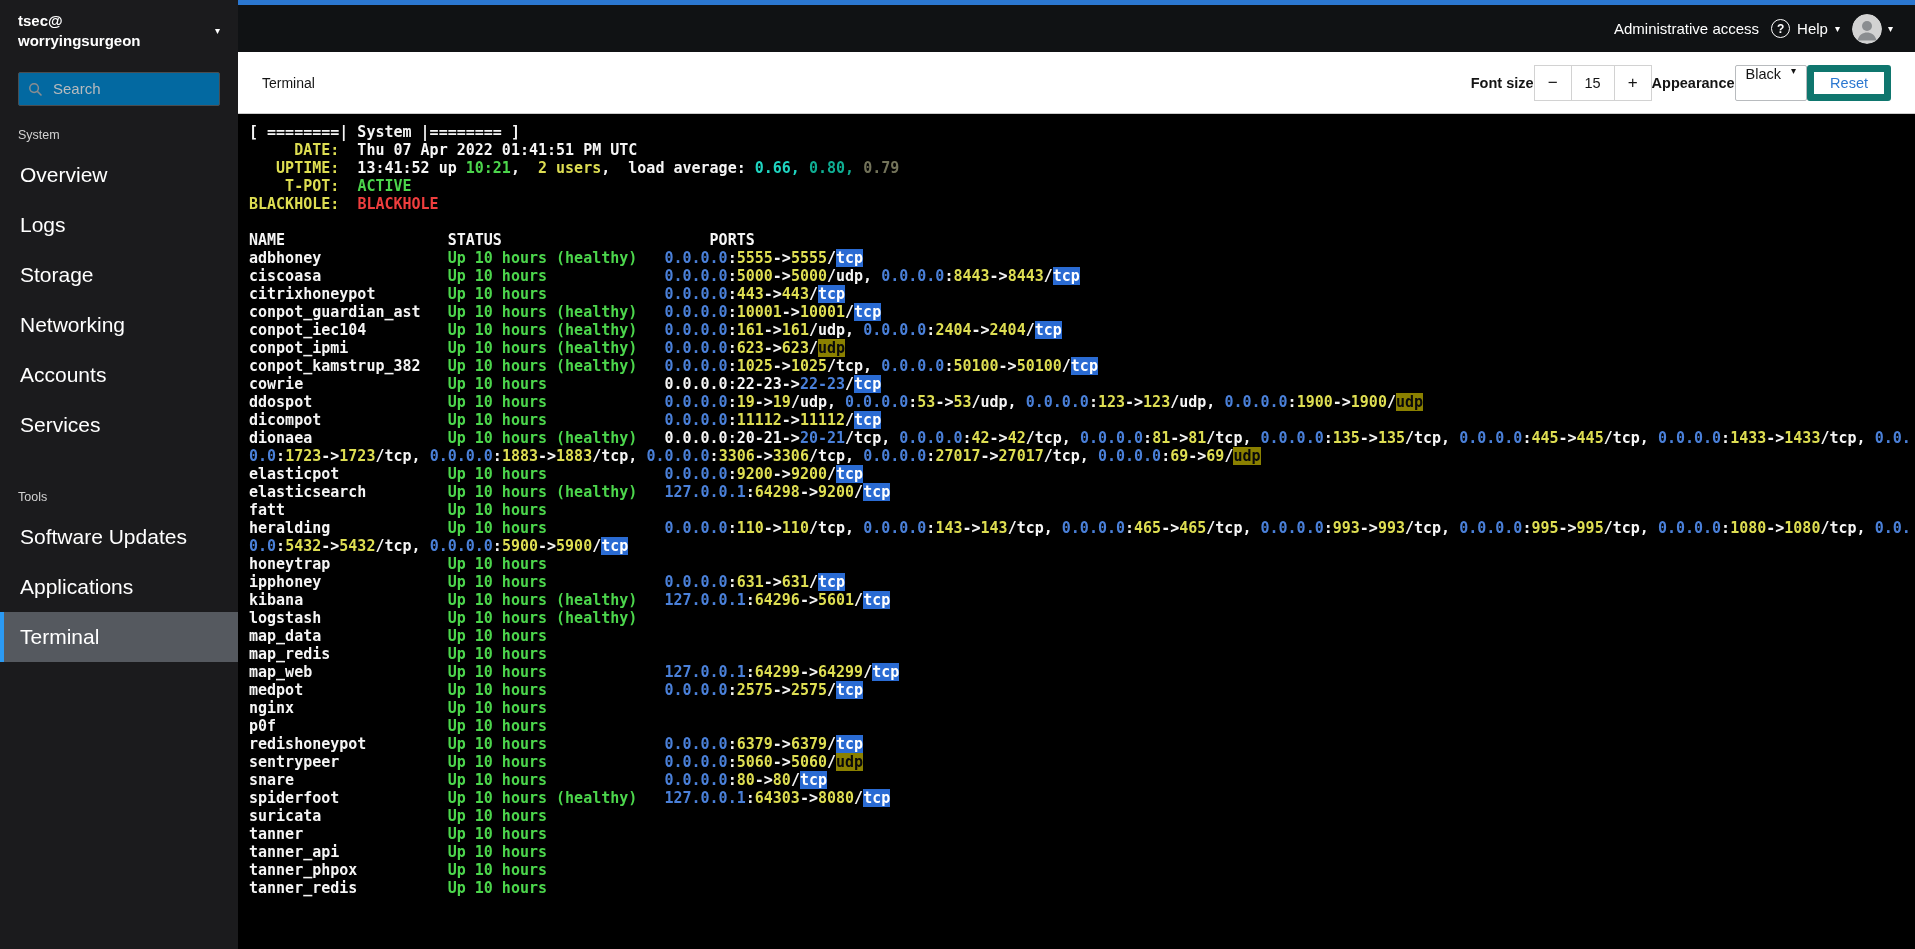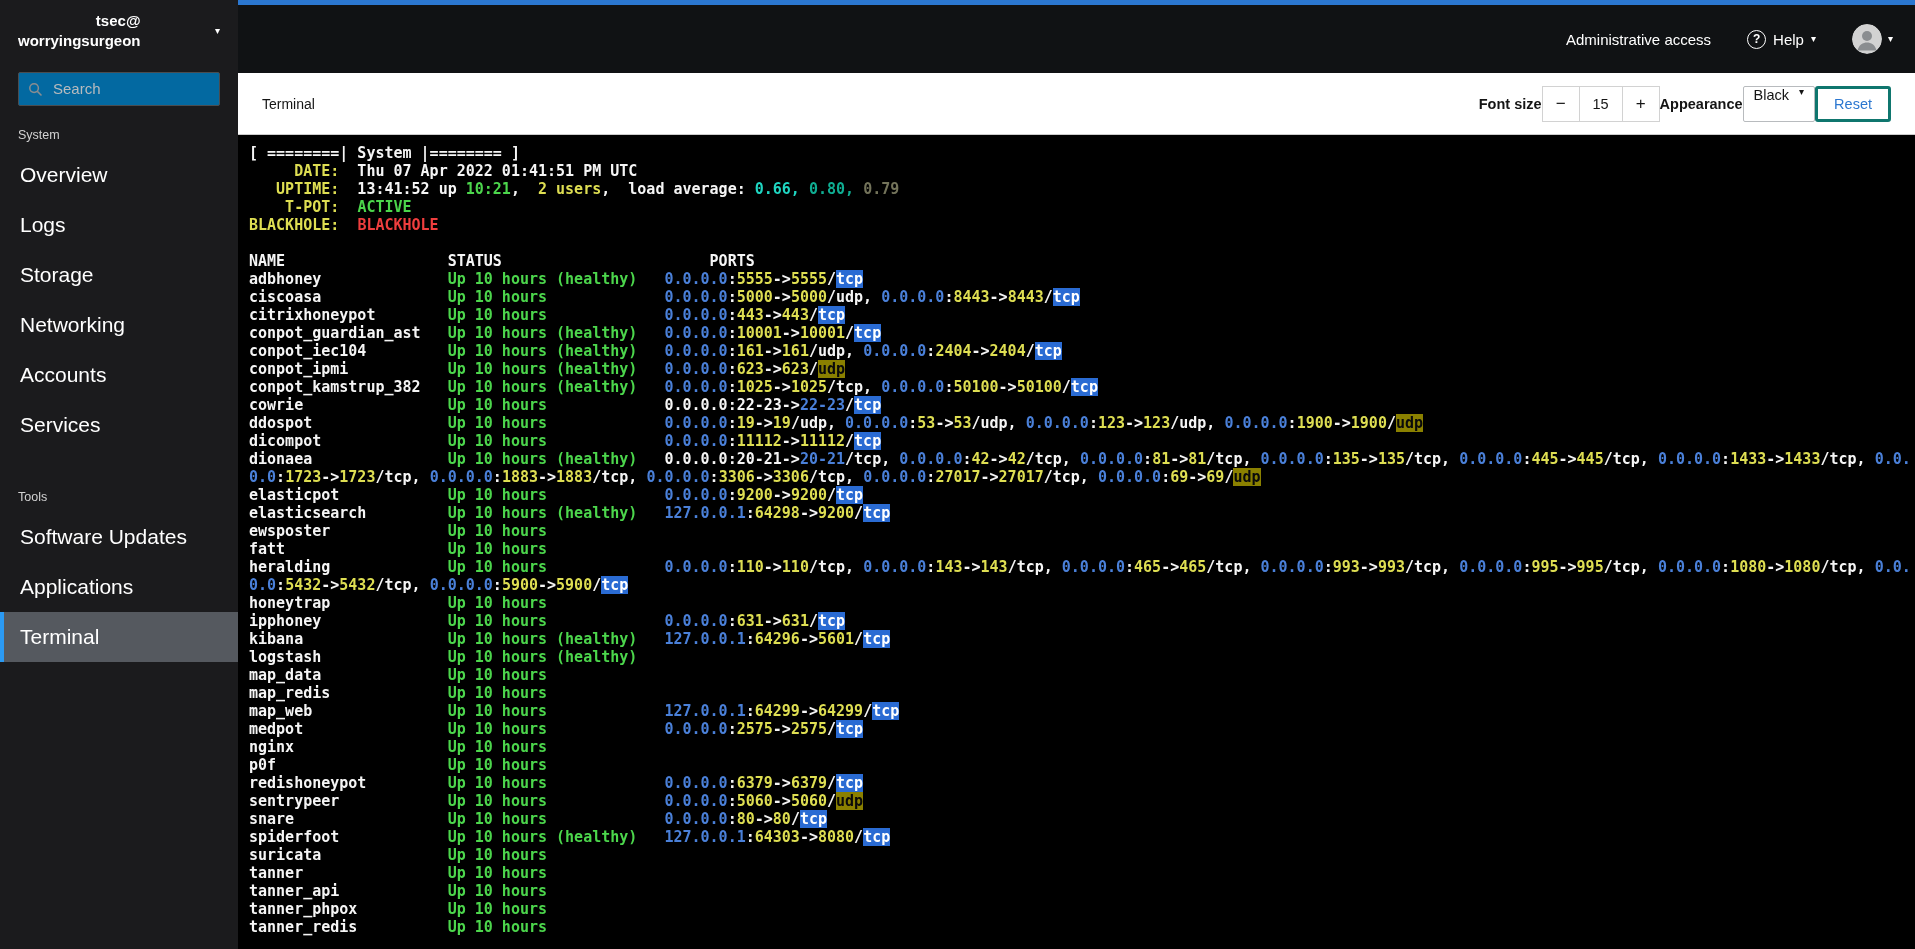--- a/index.html
+++ b/index.html
@@ -2,60 +2,60 @@
 <html><head>
 <meta charset="utf-8">
 <style>
   * { margin:0; padding:0; box-sizing:border-box; }
   html,body { width:1915px; height:949px; overflow:hidden; background:#000;
               font-family:"Liberation Sans", sans-serif; }
   .app { display:flex; width:1915px; height:949px; }
 
   
   .sidebar { width:238px; flex:none; background:#1b1b1d; color:#fff; display:flex; flex-direction:column; }
-  .host-switcher { display:flex; justify-content:space-between; align-items:center; padding:11px 18px 8px; cursor:pointer;text-align:right; }
+  .host-switcher { display:flex; justify-content:space-between; align-items:center; padding:11px 18px 8px; cursor:pointer; }
   .host-lines { font-weight:bold; font-size:15px; line-height:1.35; }
   .caret { font-size:10px; line-height:1; }
   .search-wrap { margin:12px 18px 4px; position:relative; }
   .search-input { width:100%; height:34px; background:#0369a1; border:1px solid #4a4d50; border-radius:2px;
                   color:#ccc; font-size:15px; padding:0 10px 0 34px; outline:none; font-family:inherit; }
   .search-input::placeholder { color:#b8bbbe; }
   .search-icon { position:absolute; left:10px; top:10px; }
   .nav { flex:1; overflow:hidden; }
   .nav-section-label { color:#d2d2d2; font-size:12.5px; padding:18px 18px 8px; }
   .nav-section-label:not(:first-child) { margin-top:22px; }
   .nav-item { padding:13px 18px 13px 16px; font-size:21px; color:#fff; cursor:pointer; border-left:4px solid transparent; }
   .nav-item.active { background:#55595f; border-left-color:#2b9af3; }
 
   
   .main { flex:1; min-width:0; display:flex; flex-direction:column; }
   .accent-strip { height:5px; background:#2b77d0; flex:none; }
-  .topbar { height:68px; flex:none; background:#101214; display:flex; align-items:center; justify-content:flex-end;
-            gap:36px; padding:0 22px; color:#fff; font-size:15px; }
+  .topbar { height:47px; flex:none; background:#101214; display:flex; align-items:center; justify-content:flex-end;
+            gap:12px; padding:0 22px; color:#fff; font-size:15px; }
   .admin-access { cursor:pointer; }
   .help { display:flex; align-items:center; gap:7px; cursor:pointer; }
   .qmark { width:19px; height:19px; border:1.5px solid #fff; border-radius:50%; display:flex;
            align-items:center; justify-content:center; font-size:12px; font-weight:bold; }
   .session { display:flex; align-items:center; gap:6px; cursor:pointer; }
   .avatar { width:30px; height:30px; border-radius:50%; overflow:hidden; display:block; }
 
   
   .toolbar { height:62px; flex:none; background:#fff; display:flex; align-items:center;
              padding:0 24px; border-bottom:1px solid #ccc; }
   .toolbar-title { font-size:14px; color:#151515; }
   .toolbar-right { margin-left:auto; display:flex; align-items:center; gap:0; }
   .ctl-label { font-size:14.5px; font-weight:bold; color:#151515; }
   .stepper { display:flex; }
   .step-btn { width:38px; height:36px; background:#fff; border:1px solid #d2d2d2; font-size:17px; color:#151515;
               display:flex; align-items:center; justify-content:center; cursor:pointer; font-family:inherit; }
   .step-val { width:42px; height:36px; border-top:1px solid #d2d2d2; border-bottom:1px solid #d2d2d2;
               display:flex; align-items:center; justify-content:center; font-size:14.5px; color:#151515; }
   .select { height:36px; border:1px solid #b8bbbe; border-radius:2px; padding:0 10px; display:flex;
             gap:10px; font-size:14.5px; color:#151515; cursor:pointer; background:#fff; }
-  .reset-btn { height:36px; padding:0 16px; background:#fff; border:3px solid #0f766e; border-radius:3px;
+  .reset-btn { height:36px; padding:0 16px; background:#fff; border:7px solid #0f766e; border-radius:3px;
                color:#2b77d0; font-size:14.5px; cursor:pointer; font-family:inherit; }
 
   
   .terminal { flex:1; background:#000; padding:9px 0 9px 11px; overflow:hidden; cursor:text; }
   .tline { font-family:"DejaVu Sans Mono", monospace; font-size:15px; line-height:18px;
            font-weight:bold; white-space:pre; }
   .c-w  { color:#f5f5f5; }
   .c-y  { color:#dede52; }
   .c-g  { color:#4cd64c; }
   .c-r  { color:#ef3e3e; }
@@ -159,21 +159,20 @@
           <div class="tline"><span class="c-w">conpot_iec104         </span><span class="c-g">Up 10 hours (healthy)</span><span class="c-w">   </span><span class="c-b">0.0.0.0</span><span class="c-w">:</span><span class="c-y">161</span><span class="c-w">-&gt;</span><span class="c-y">161</span><span class="c-w">/udp, </span><span class="c-b">0.0.0.0</span><span class="c-w">:</span><span class="c-y">2404</span><span class="c-w">-&gt;</span><span class="c-y">2404</span><span class="c-w">/</span><span class="c-tcp">tcp</span></div>
           <div class="tline"><span class="c-w">conpot_ipmi           </span><span class="c-g">Up 10 hours (healthy)</span><span class="c-w">   </span><span class="c-b">0.0.0.0</span><span class="c-w">:</span><span class="c-y">623</span><span class="c-w">-&gt;</span><span class="c-y">623</span><span class="c-w">/</span><span class="c-udp">udp</span></div>
           <div class="tline"><span class="c-w">conpot_kamstrup_382   </span><span class="c-g">Up 10 hours (healthy)</span><span class="c-w">   </span><span class="c-b">0.0.0.0</span><span class="c-w">:</span><span class="c-y">1025</span><span class="c-w">-&gt;</span><span class="c-y">1025</span><span class="c-w">/tcp, </span><span class="c-b">0.0.0.0</span><span class="c-w">:</span><span class="c-y">50100</span><span class="c-w">-&gt;</span><span class="c-y">50100</span><span class="c-w">/</span><span class="c-tcp">tcp</span></div>
           <div class="tline"><span class="c-w">cowrie                </span><span class="c-g">Up 10 hours</span><span class="c-w">             </span><span class="c-w">0.0.0.0:22-23-&gt;</span><span class="c-b">22-23</span><span class="c-w">/</span><span class="c-tcp">tcp</span></div>
           <div class="tline"><span class="c-w">ddospot               </span><span class="c-g">Up 10 hours</span><span class="c-w">             </span><span class="c-b">0.0.0.0</span><span class="c-w">:</span><span class="c-y">19</span><span class="c-w">-&gt;</span><span class="c-y">19</span><span class="c-w">/udp, </span><span class="c-b">0.0.0.0</span><span class="c-w">:</span><span class="c-y">53</span><span class="c-w">-&gt;</span><span class="c-y">53</span><span class="c-w">/udp, </span><span class="c-b">0.0.0.0</span><span class="c-w">:</span><span class="c-y">123</span><span class="c-w">-&gt;</span><span class="c-y">123</span><span class="c-w">/udp, </span><span class="c-b">0.0.0.0</span><span class="c-w">:</span><span class="c-y">1900</span><span class="c-w">-&gt;</span><span class="c-y">1900</span><span class="c-w">/</span><span class="c-udp">udp</span></div>
           <div class="tline"><span class="c-w">dicompot              </span><span class="c-g">Up 10 hours</span><span class="c-w">             </span><span class="c-b">0.0.0.0</span><span class="c-w">:</span><span class="c-y">11112</span><span class="c-w">-&gt;</span><span class="c-y">11112</span><span class="c-w">/</span><span class="c-tcp">tcp</span></div>
           <div class="tline"><span class="c-w">dionaea               </span><span class="c-g">Up 10 hours (healthy)</span><span class="c-w">   </span><span class="c-w">0.0.0.0:20-21-&gt;</span><span class="c-b">20-21</span><span class="c-w">/tcp, </span><span class="c-b">0.0.0.0</span><span class="c-w">:</span><span class="c-y">42</span><span class="c-w">-&gt;</span><span class="c-y">42</span><span class="c-w">/tcp, </span><span class="c-b">0.0.0.0</span><span class="c-w">:</span><span class="c-y">81</span><span class="c-w">-&gt;</span><span class="c-y">81</span><span class="c-w">/tcp, </span><span class="c-b">0.0.0.0</span><span class="c-w">:</span><span class="c-y">135</span><span class="c-w">-&gt;</span><span class="c-y">135</span><span class="c-w">/tcp, </span><span class="c-b">0.0.0.0</span><span class="c-w">:</span><span class="c-y">445</span><span class="c-w">-&gt;</span><span class="c-y">445</span><span class="c-w">/tcp, </span><span class="c-b">0.0.0.0</span><span class="c-w">:</span><span class="c-y">1433</span><span class="c-w">-&gt;</span><span class="c-y">1433</span><span class="c-w">/tcp, </span><span class="c-b">0.0.</span></div>
           <div class="tline"><span class="c-b">0.0</span><span class="c-w">:</span><span class="c-y">1723</span><span class="c-w">-&gt;</span><span class="c-y">1723</span><span class="c-w">/tcp, </span><span class="c-b">0.0.0.0</span><span class="c-w">:</span><span class="c-y">1883</span><span class="c-w">-&gt;</span><span class="c-y">1883</span><span class="c-w">/tcp, </span><span class="c-b">0.0.0.0</span><span class="c-w">:</span><span class="c-y">3306</span><span class="c-w">-&gt;</span><span class="c-y">3306</span><span class="c-w">/tcp, </span><span class="c-b">0.0.0.0</span><span class="c-w">:</span><span class="c-y">27017</span><span class="c-w">-&gt;</span><span class="c-y">27017</span><span class="c-w">/tcp, </span><span class="c-b">0.0.0.0</span><span class="c-w">:</span><span class="c-y">69</span><span class="c-w">-&gt;</span><span class="c-y">69</span><span class="c-w">/</span><span class="c-udp">udp</span></div>
           <div class="tline"><span class="c-w">elasticpot            </span><span class="c-g">Up 10 hours</span><span class="c-w">             </span><span class="c-b">0.0.0.0</span><span class="c-w">:</span><span class="c-y">9200</span><span class="c-w">-&gt;</span><span class="c-y">9200</span><span class="c-w">/</span><span class="c-tcp">tcp</span></div>
           <div class="tline"><span class="c-w">elasticsearch         </span><span class="c-g">Up 10 hours (healthy)</span><span class="c-w">   </span><span class="c-b">127.0.0.1</span><span class="c-w">:</span><span class="c-y">64298</span><span class="c-w">-&gt;</span><span class="c-y">9200</span><span class="c-w">/</span><span class="c-tcp">tcp</span></div>
-          <div class="tline"><span class="c-w">ewsposter             </span><span class="c-g">Up 10 hours</span></div>
           <div class="tline"><span class="c-w">fatt                  </span><span class="c-g">Up 10 hours</span></div>
           <div class="tline"><span class="c-w">heralding             </span><span class="c-g">Up 10 hours</span><span class="c-w">             </span><span class="c-b">0.0.0.0</span><span class="c-w">:</span><span class="c-y">110</span><span class="c-w">-&gt;</span><span class="c-y">110</span><span class="c-w">/tcp, </span><span class="c-b">0.0.0.0</span><span class="c-w">:</span><span class="c-y">143</span><span class="c-w">-&gt;</span><span class="c-y">143</span><span class="c-w">/tcp, </span><span class="c-b">0.0.0.0</span><span class="c-w">:</span><span class="c-y">465</span><span class="c-w">-&gt;</span><span class="c-y">465</span><span class="c-w">/tcp, </span><span class="c-b">0.0.0.0</span><span class="c-w">:</span><span class="c-y">993</span><span class="c-w">-&gt;</span><span class="c-y">993</span><span class="c-w">/tcp, </span><span class="c-b">0.0.0.0</span><span class="c-w">:</span><span class="c-y">995</span><span class="c-w">-&gt;</span><span class="c-y">995</span><span class="c-w">/tcp, </span><span class="c-b">0.0.0.0</span><span class="c-w">:</span><span class="c-y">1080</span><span class="c-w">-&gt;</span><span class="c-y">1080</span><span class="c-w">/tcp, </span><span class="c-b">0.0.</span></div>
           <div class="tline"><span class="c-b">0.0</span><span class="c-w">:</span><span class="c-y">5432</span><span class="c-w">-&gt;</span><span class="c-y">5432</span><span class="c-w">/tcp, </span><span class="c-b">0.0.0.0</span><span class="c-w">:</span><span class="c-y">5900</span><span class="c-w">-&gt;</span><span class="c-y">5900</span><span class="c-w">/</span><span class="c-tcp">tcp</span></div>
           <div class="tline"><span class="c-w">honeytrap             </span><span class="c-g">Up 10 hours</span></div>
           <div class="tline"><span class="c-w">ipphoney              </span><span class="c-g">Up 10 hours</span><span class="c-w">             </span><span class="c-b">0.0.0.0</span><span class="c-w">:</span><span class="c-y">631</span><span class="c-w">-&gt;</span><span class="c-y">631</span><span class="c-w">/</span><span class="c-tcp">tcp</span></div>
           <div class="tline"><span class="c-w">kibana                </span><span class="c-g">Up 10 hours (healthy)</span><span class="c-w">   </span><span class="c-b">127.0.0.1</span><span class="c-w">:</span><span class="c-y">64296</span><span class="c-w">-&gt;</span><span class="c-y">5601</span><span class="c-w">/</span><span class="c-tcp">tcp</span></div>
           <div class="tline"><span class="c-w">logstash              </span><span class="c-g">Up 10 hours (healthy)</span></div>
           <div class="tline"><span class="c-w">map_data              </span><span class="c-g">Up 10 hours</span></div>
           <div class="tline"><span class="c-w">map_redis             </span><span class="c-g">Up 10 hours</span></div>
           <div class="tline"><span class="c-w">map_web               </span><span class="c-g">Up 10 hours</span><span class="c-w">             </span><span class="c-b">127.0.0.1</span><span class="c-w">:</span><span class="c-y">64299</span><span class="c-w">-&gt;</span><span class="c-y">64299</span><span class="c-w">/</span><span class="c-tcp">tcp</span></div>

